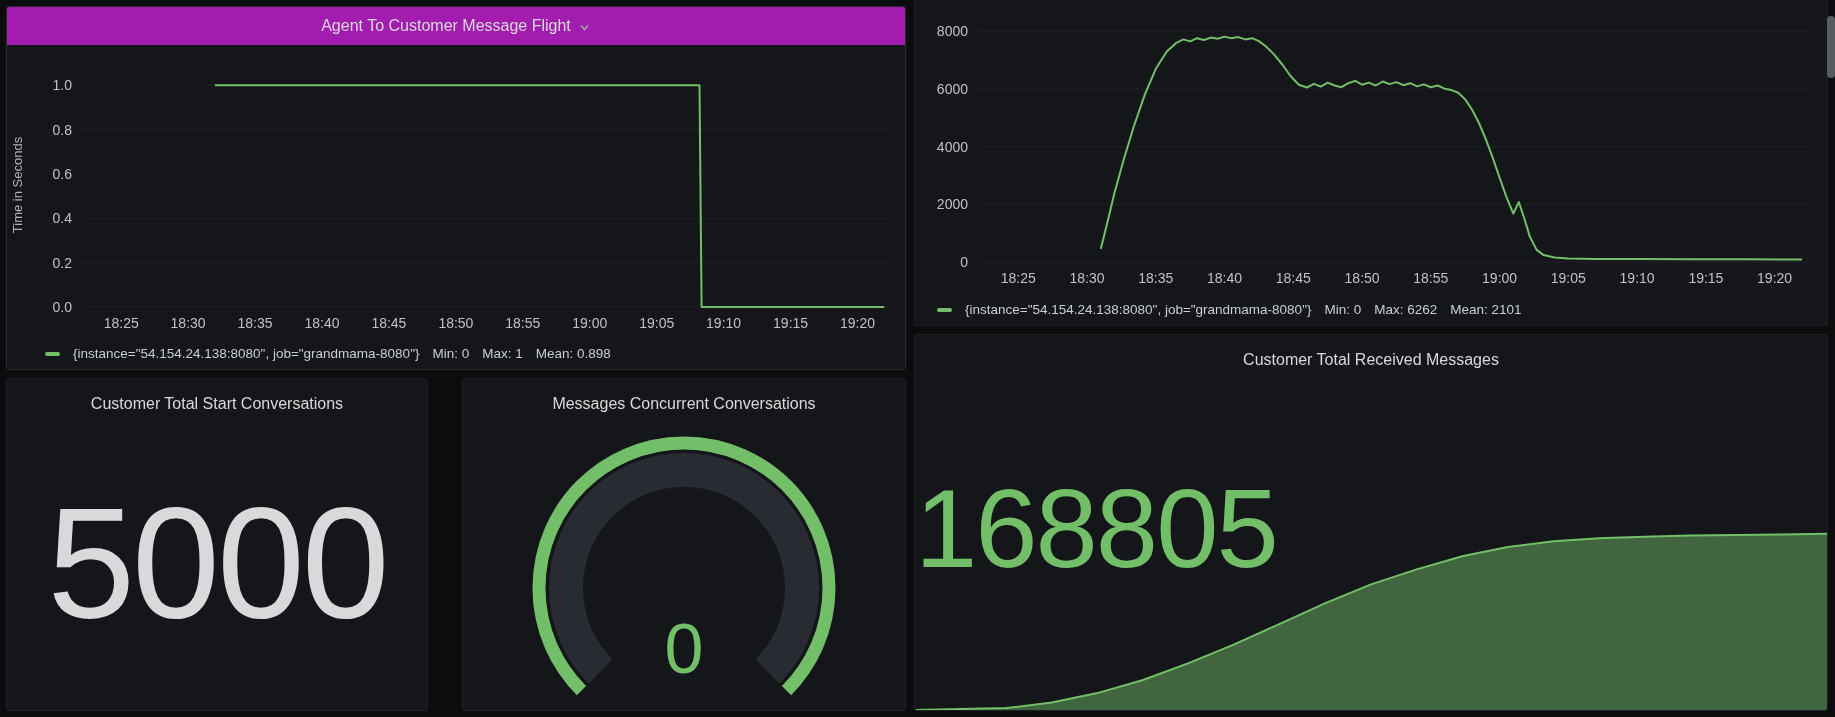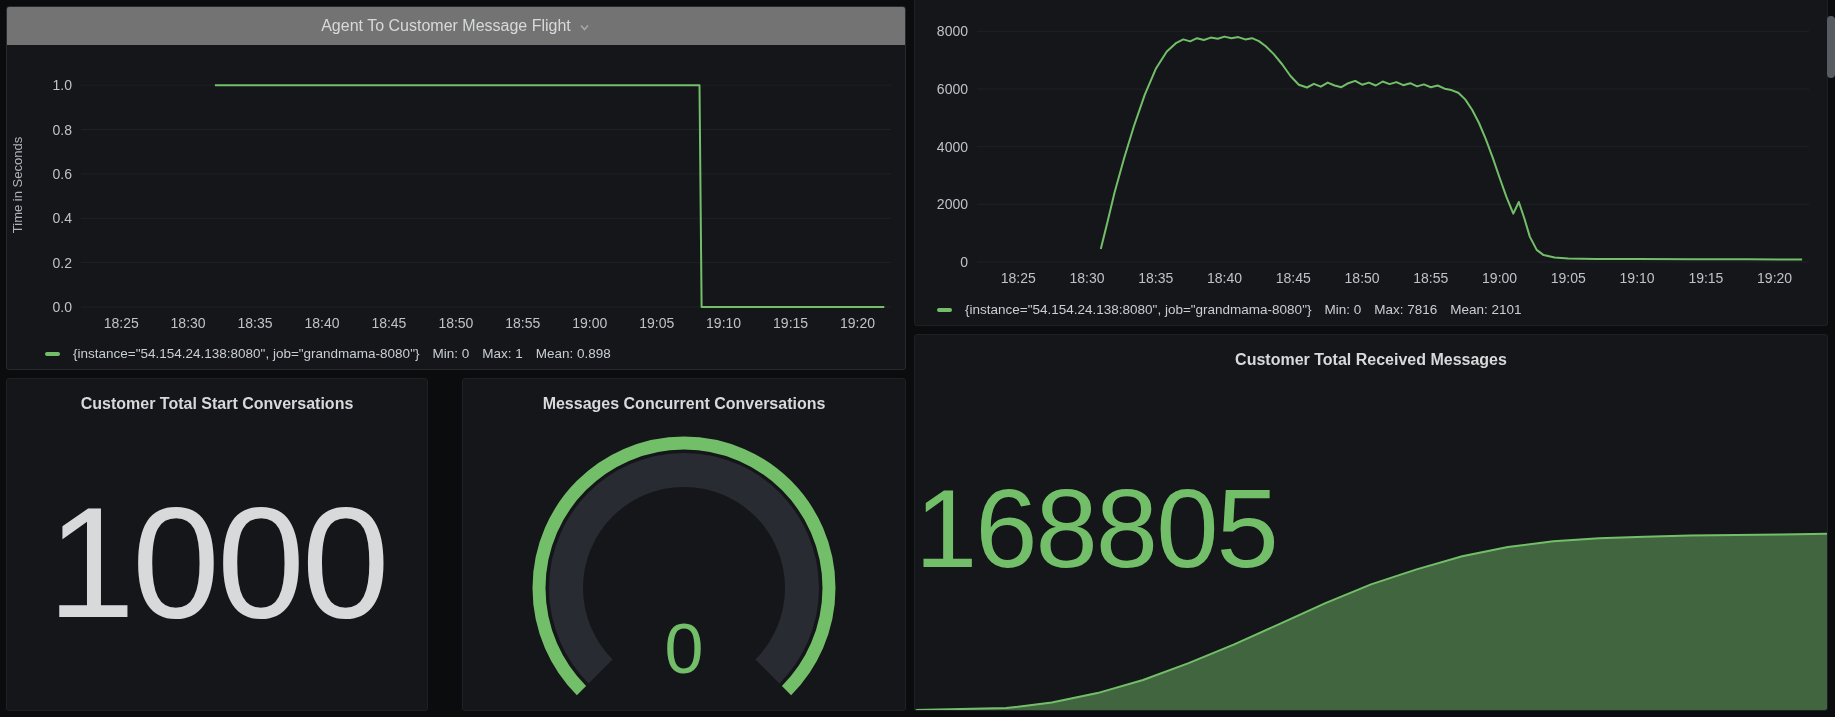--- a/index.html
+++ b/index.html
@@ -13,21 +13,21 @@
   .panel {
     position:absolute;
     background:#141619;
     border:1px solid #1d2024;
     border-radius:3px;
     overflow:hidden;
   }
   
   #panel-flight { left:6px; top:6px; width:900px; height:364px; border-color:#26292e; }
   .panel-header {
-    height:38px; background:#737373;
+    height:38px; background:#a21caf;
     display:flex; align-items:center; justify-content:center; gap:7px;
     cursor:pointer;
   }
   .panel-title-text { font-size:16px; font-weight:500; color:#d8d9da; }
   .chevron { margin-top:2px; }
   .chart-wrap { position:absolute; left:0; }
   #chart-flight { top:38px; width:898px; height:292px; }
   
   #panel-throughput { left:914px; top:0px; width:914px; height:326px; border-radius:0 0 3px 3px; border-top:none; }
   #chart-throughput { top:0px; width:912px; height:292px; }
@@ -40,21 +40,21 @@
   #panel-throughput .legend { padding-left:22px; }
   .swatch { display:inline-block; width:15px; height:4px; border-radius:2px; background:#73bf69; }
   .legend-series { cursor:pointer; }
   svg text { font-family:"Liberation Sans", sans-serif; }
   
   #panel-start { left:6px; top:378px; width:422px; height:333px; display:flex; flex-direction:column; }
   #panel-concurrent { left:462px; top:378px; width:444px; height:333px; }
   #panel-received { left:914px; top:334px; width:914px; height:377px; }
   .stat-title {
     margin-top:16px; text-align:center;
-    font-size:16px; font-weight:700; color:#d8d9da;
+    font-size:16px; font-weight:400; color:#d8d9da;
     position:relative; z-index:2;
   }
   .stat-value-wrap { flex:1; display:flex; align-items:center; justify-content:center; }
   .big-stat {
     font-size:158px; font-weight:500; line-height:1;
     color:#d8d9da; letter-spacing:-3px;
   }
   #panel-concurrent .gauge-svg { position:absolute; left:0; top:0; }
   #panel-received .spark-mount { position:absolute; left:0; bottom:0; width:912px; height:375px; z-index:1; }
   #panel-received .big-stat {
@@ -141,29 +141,29 @@
           <text x="653.3" y="283" fill="#bfc2c7" font-size="14" text-anchor="middle">19:05</text>
           <text x="722.1" y="283" fill="#bfc2c7" font-size="14" text-anchor="middle">19:10</text>
           <text x="790.9" y="283" fill="#bfc2c7" font-size="14" text-anchor="middle">19:15</text>
           <text x="859.6" y="283" fill="#bfc2c7" font-size="14" text-anchor="middle">19:20</text>
           <polyline points="185.8,249.0 192.6,221.6 199.5,192.8 209.1,158.2 218.8,126.5 229.8,94.7 240.8,68.8 251.8,51.5 261.4,42.8 268.3,39.4 275.2,41.4 282.0,38.2 288.9,40.0 295.8,37.6 302.7,38.8 309.5,36.6 316.4,38.2 323.3,37.1 330.2,39.4 337.0,38.2 343.9,41.1 350.8,46.3 359.0,54.4 367.3,64.5 375.5,76.0 383.8,84.7 392.0,87.5 398.9,83.8 405.8,86.7 412.7,82.6 419.6,85.5 426.4,87.2 433.3,83.2 440.2,80.9 447.1,84.7 453.9,82.6 460.8,85.5 467.7,81.5 474.6,84.1 481.4,82.1 488.3,85.2 495.2,83.2 502.1,86.4 508.9,84.4 515.8,87.2 522.7,85.5 529.6,88.7 536.4,90.1 543.3,92.7 550.2,99.4 557.1,109.7 564.0,123.0 570.8,139.2 577.7,157.6 584.6,177.8 591.5,197.1 598.3,213.6 603.8,202.0 609.3,218.2 614.8,236.6 621.7,249.9 628.6,255.1 639.6,257.4 653.3,258.5 680.8,259.0 722.1,259.1 777.1,259.3 832.1,259.3 887.1,259.5" fill="none" stroke="#73bf69" stroke-width="2" stroke-linejoin="round"></polyline>
         </svg></div>
     <div class="legend">
       <span class="swatch"></span>
       <span class="legend-series">{instance="54.154.24.138:8080", job="grandmama-8080"}</span>
       <span class="legend-stat">Min: 0</span>
-      <span class="legend-stat">Max: 7816</span>
+      <span class="legend-stat">Max: 6262</span>
       <span class="legend-stat">Mean: 2101</span>
     </div>
   </section>
 
   <section class="panel" id="panel-start">
     <div class="stat-title">Customer Total Start Conversations</div>
     <div class="stat-value-wrap">
-      <div class="big-stat">1000</div>
+      <div class="big-stat">5000</div>
     </div>
   </section>
 
   <section class="panel" id="panel-concurrent">
     <svg class="gauge-svg" width="444" height="333" viewBox="0 0 444 333">
       <path d="M 118.47 311.53 A 145 145 0 1 1 323.53 311.53" fill="none" stroke="#73bf69" stroke-width="13"></path>
       <path d="M 137.56 292.44 A 118 118 0 1 1 304.44 292.44" fill="none" stroke="#282b31" stroke-width="34"></path>
       <text class="gauge-value" x="221" y="294" text-anchor="middle">0</text>
     </svg>
     <div class="stat-title">Messages Concurrent Conversations</div>

